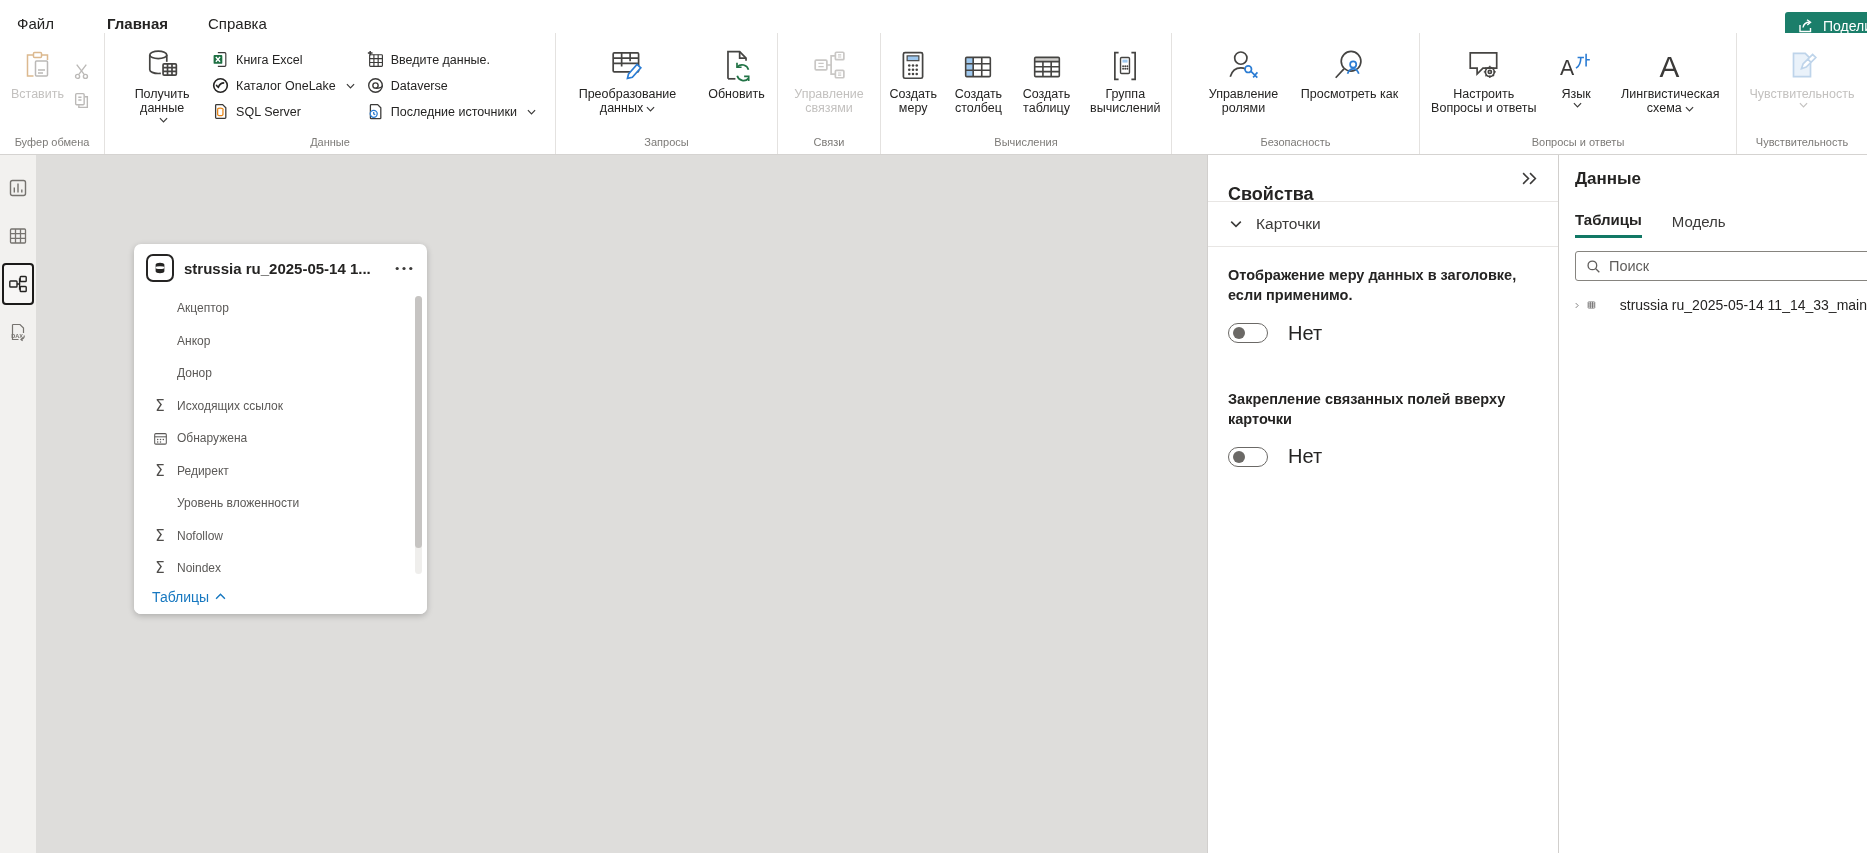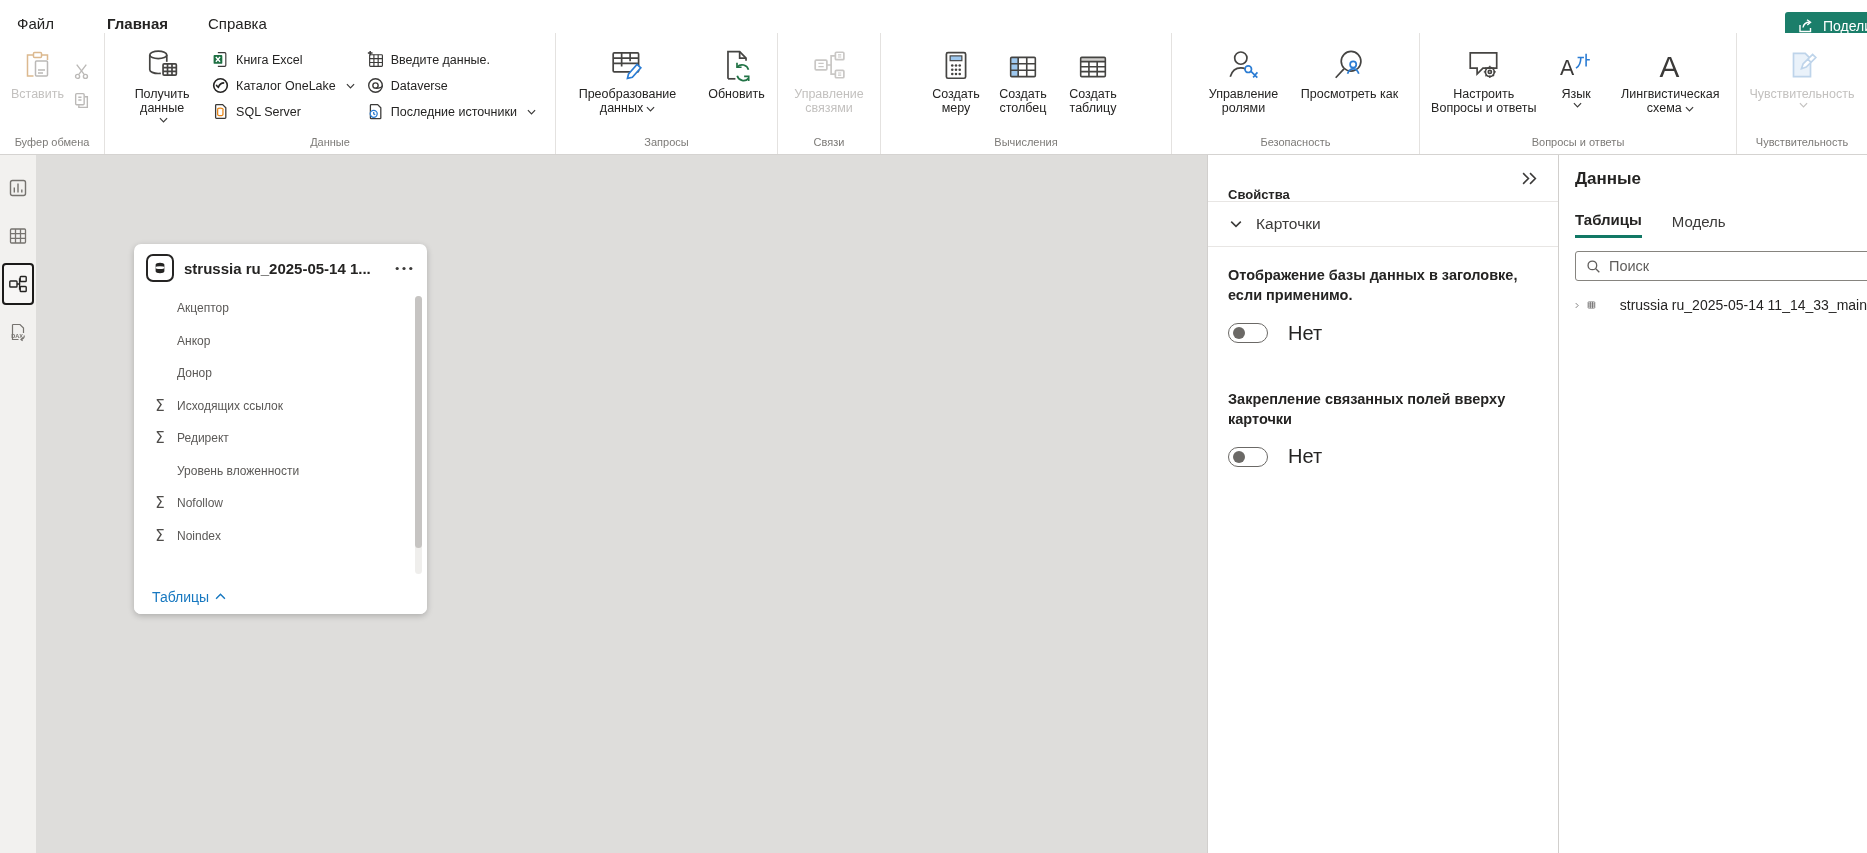--- a/index.html
+++ b/index.html
@@ -56,21 +56,21 @@
   .crow .fname { font-size:12px; color:#5b5957; white-space:nowrap; }
   .vscroll { position:absolute; right:5px; top:4px; width:7px; height:278px; background:#efeeec; border-radius:4px; }
   .vthumb { position:absolute; left:0; top:0; width:7px; height:252px; background:#c6c4c2; border-radius:4px; }
   .card-f { height:35px; display:flex; align-items:center; gap:6px; padding-left:18px;
     color:#1778c0; font-size:14px; cursor:pointer; background:#fff; position:relative; }
 
   
   .props { position:absolute; left:1207px; top:155px; width:351px; bottom:0; background:#fff;
     border-left:1px solid #d1cfcd; }
   .panel-h { height:46px; display:flex; align-items:center; padding:0 20px; }
-  .panel-title { font-size:13px; font-weight:700; flex:1;margin-top:32px; }
+  .panel-title { font-size:18px; font-weight:700; flex:1;margin-top:32px; }
   .hr { height:1px; background:#e8e6e4; }
   .sect { height:44px; display:flex; align-items:center; gap:14px; padding:0 22px; cursor:pointer; }
   .sect-label { font-size:15.5px; color:#3b3a39; }
   .settings { padding:18px 20px 0 20px; }
   .set-label { font-size:14.5px; font-weight:700; color:#252423; line-height:1.4; margin-bottom:16px; width:300px; }
   .toggle-row { display:flex; align-items:center; gap:20px; margin-bottom:44px; }
   .toggle { width:40px; height:20px; border-radius:10px; position:relative; cursor:pointer; flex:none; }
   .toggle.off { background:#fff; border:1px solid #6b6966; }
   .toggle.off .knob { position:absolute; left:4px; top:3px; width:12px; height:12px; border-radius:50%; background:#6b6966; }
   .toggle.on { background:#0e7b64; border:1px solid #0e7b64; }
@@ -319,20 +319,38 @@
       <div class="bb" style="width:64px">
         <span class="ic">
           <svg width="32" height="30" viewBox="0 0 28 28" fill="none" stroke="#454442" stroke-width="1.5">
             <path fill="#d2d0ce" stroke="none" d="M3 5.5h22v3.5H3z"></path>
             <rect x="2.5" y="5" width="23" height="18" rx="1"></rect>
               <path d="M2.5 9h23M2.5 13.7h23M2.5 18.3h23M10.2 9v14M17.9 9v14"></path>
           </svg>
         </span>
         <span>Создать таблицу</span>
       </div>
+      <div class="bb" style="width:86px">
+        <span class="ic">
+          <svg width="30" height="32" viewBox="0 0 28 30" fill="none" stroke="#454442" stroke-width="1.6">
+            <path d="M8 2.5H4.5v25H8M20 2.5h3.5v25H20"></path>
+            <rect x="9.8" y="7" width="8.4" height="15" rx="1" stroke-width="1.3"></rect>
+            <rect x="11.6" y="9" width="4.8" height="2.8" fill="#9ec8ef" stroke="none"></rect>
+            <g fill="#454442" stroke="none">
+                <circle cx="12.2" cy="15.2" r=".9"></circle>
+                <circle cx="14.2" cy="15.2" r=".9"></circle>
+                <circle cx="16.2" cy="15.2" r=".9"></circle>
+            <circle cx="12.2" cy="17.6" r=".9"></circle>
+                <circle cx="14.2" cy="17.6" r=".9"></circle>
+                <circle cx="16.2" cy="17.6" r=".9"></circle>
+              </g>
+          </svg>
+        </span>
+        <span>Группа вычислений</span>
+      </div>
     </div>
     <div class="rg-label">Вычисления</div>
   </div>
 
   <div class="rgroup" style="width:248px">
     <div class="rg-body" style="">
       <div class="bb" style="width:108px">
         <span class="ic">
           <svg width="36" height="34" viewBox="0 0 34 32" fill="none" stroke-width="1.6">
             <circle cx="14" cy="9.5" r="5.8" stroke="#454442"></circle>
@@ -479,20 +497,36 @@
       </div>
       <div class="crow">
         <span class="fic"></span>
           <span class="fname">Донор</span>
       </div>
       <div class="crow">
         <span class="fic sig">Σ</span>
           <span class="fname">Исходящих ссылок</span>
       </div>
       <div class="crow">
+        <span class="fic">
+          <svg width="15" height="15" viewBox="0 0 16 16" fill="none" stroke="#5b5957" stroke-width="1.1">
+            <rect x="1.8" y="2.8" width="12.4" height="11.2" rx="1.2"></rect>
+              <path d="M1.8 6.2h12.4"></path>
+            <g fill="#5b5957" stroke="none">
+                <circle cx="5" cy="9" r=".8"></circle>
+                <circle cx="8" cy="9" r=".8"></circle>
+                <circle cx="11" cy="9" r=".8"></circle>
+                <circle cx="5" cy="11.6" r=".8"></circle>
+                <circle cx="8" cy="11.6" r=".8"></circle>
+              </g>
+          </svg>
+        </span>
+          <span class="fname">Обнаружена</span>
+      </div>
+      <div class="crow">
         <span class="fic sig">Σ</span>
           <span class="fname">Редирект</span>
       </div>
       <div class="crow">
         <span class="fic"></span>
           <span class="fname">Уровень вложенности</span>
       </div>
       <div class="crow">
         <span class="fic sig">Σ</span>
           <span class="fname">Nofollow</span>
@@ -526,21 +560,21 @@
   <div class="hr"></div>
   <div class="sect">
     <svg width="12" height="8" viewBox="0 0 10 6">
         <path d="M1 1l4 4 4-4" fill="none" stroke="#3b3a39" stroke-width="1.3"></path>
       </svg>
     <span class="sect-label">Карточки</span>
   </div>
   <div class="hr"></div>
   <div class="settings">
     <div>
-      <div class="set-label">Отображение базы данных в заголовке, если применимо.</div>
+      <div class="set-label">Отображение меру данных в заголовке, если применимо.</div>
       <div class="toggle-row">
         <span class="toggle off">
             <span class="knob"></span>
           </span>
         <span class="tval">Нет</span>
       </div>
     </div>
     <div>
       <div class="set-label">Закрепление связанных полей вверху карточки</div>
       <div class="toggle-row">

